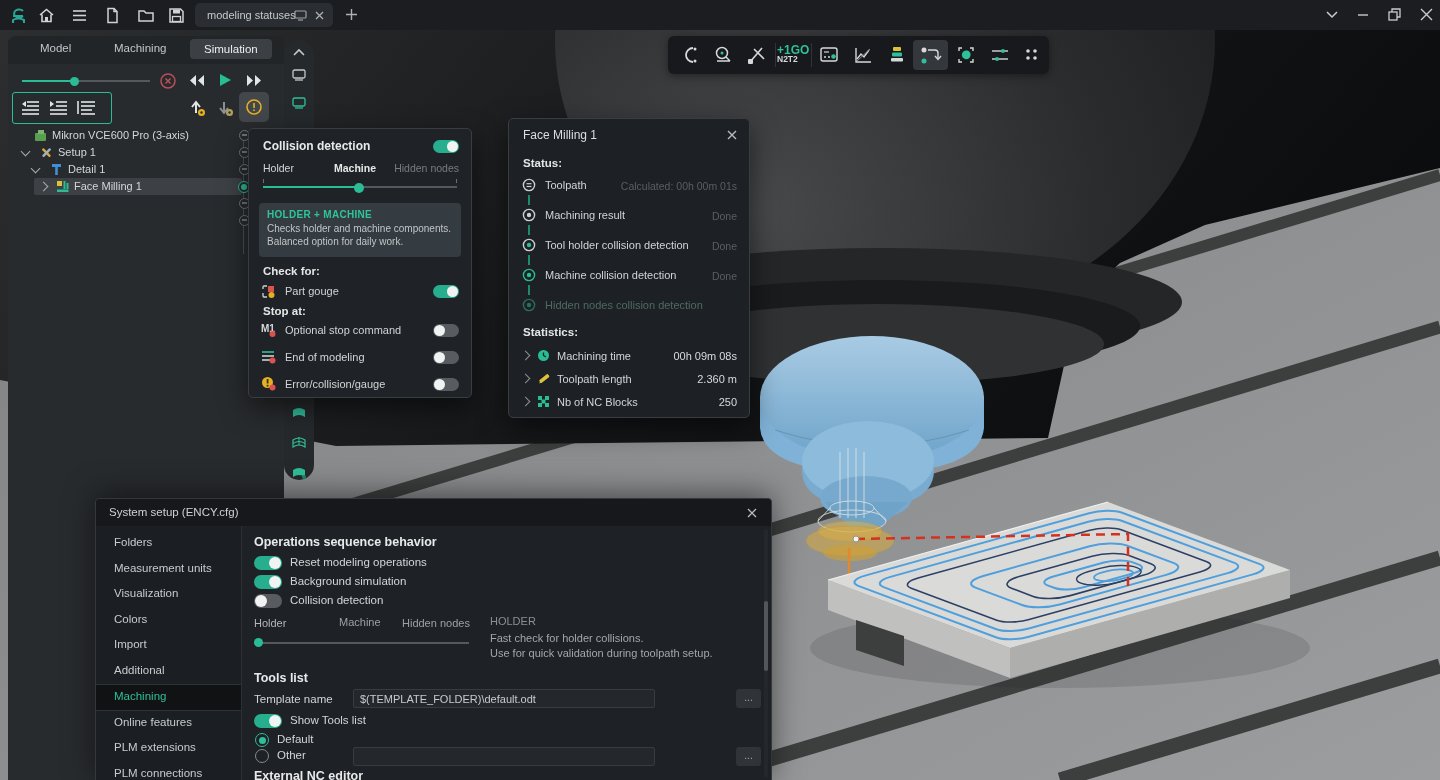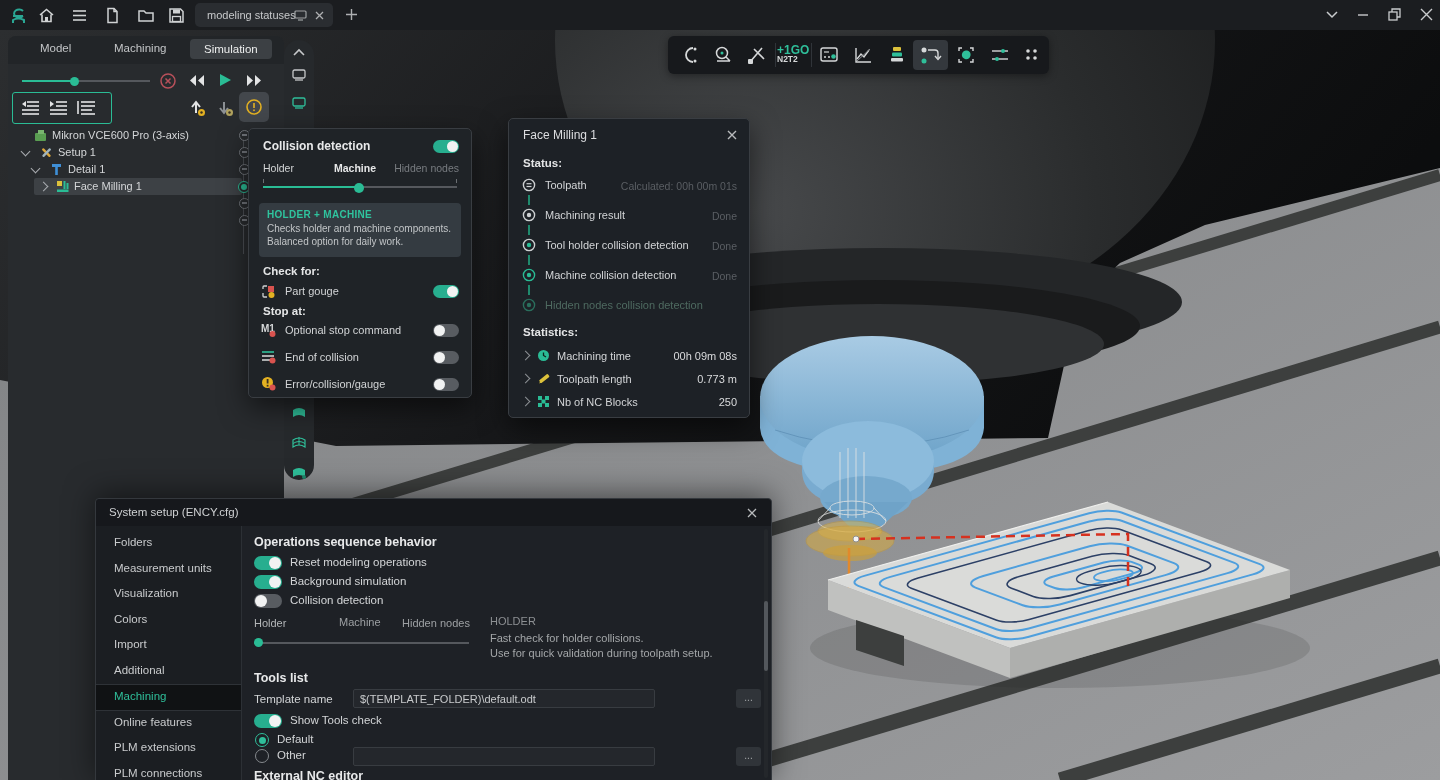--- a/index.html
+++ b/index.html
@@ -298,21 +298,21 @@
       <span class="abs pp-lbl" style="left:36px;top:4px">Optional stop command</span>
       <div class="abs tgl" style="right:12px;top:4px"></div>
     </div>
     <div class="abs" style="left:0;top:218px;right:0;height:20px">
       <svg class="abs" style="left:12px;top:2px" width="15" height="15">
           <line x1="1" y1="3" x2="13" y2="3" stroke="#2fbf9a" stroke-width="1.6"></line>
           <line x1="1" y1="7" x2="13" y2="7" stroke="#cfd1d3" stroke-width="1.6"></line>
           <line x1="1" y1="11" x2="9" y2="11" stroke="#cfd1d3" stroke-width="1.6"></line>
           <circle cx="11.5" cy="11.5" r="3" fill="#d9534f"></circle>
         </svg>
-      <span class="abs pp-lbl" style="left:36px;top:4px">End of collision</span>
+      <span class="abs pp-lbl" style="left:36px;top:4px">End of modeling</span>
       <div class="abs tgl" style="right:12px;top:4px"></div>
     </div>
     <div class="abs" style="left:0;top:245px;right:0;height:20px">
       <svg class="abs" style="left:12px;top:2px" width="15" height="15">
           <circle cx="6.5" cy="6.5" r="5.5" fill="#e3b122"></circle>
           <rect x="5.7" y="3" width="1.8" height="4.5" fill="#3a3020"></rect>
           <rect x="5.7" y="8.8" width="1.8" height="1.8" fill="#3a3020"></rect>
           <circle cx="11.5" cy="11.5" r="3" fill="#d9534f"></circle>
         </svg>
       <span class="abs pp-lbl" style="left:36px;top:4px">Error/collision/gauge</span>
@@ -387,21 +387,21 @@
       <span class="abs pp-lbl" style="left:48px;top:3px">Machining time</span>
       <span class="abs" style="right:12px;top:3px;font-size:11px;color:#d9dadc">00h 09m 08s</span>
     </div>
     <div class="abs" style="left:0;top:251px;right:0;height:18px">
       <div class="abs chev right" style="left:13px;top:5px;border-color:#8c9094"></div>
       <svg class="abs" style="left:28px;top:2px" width="13" height="13">
           <rect x="2" y="5" width="11" height="3.6" rx="1" transform="rotate(-38 7 7)" fill="#dcc13b"></rect>
           <path d="M2.2,11.5 L4.5,10.5 L3.2,9.2 Z" fill="#dcc13b"></path>
         </svg>
       <span class="abs pp-lbl" style="left:48px;top:3px">Toolpath length</span>
-      <span class="abs" style="right:12px;top:3px;font-size:11px;color:#d9dadc">0.773 m</span>
+      <span class="abs" style="right:12px;top:3px;font-size:11px;color:#d9dadc">2.360 m</span>
     </div>
     <div class="abs" style="left:0;top:274px;right:0;height:18px">
       <div class="abs chev right" style="left:13px;top:5px;border-color:#8c9094"></div>
       <svg class="abs" style="left:28px;top:2px" width="13" height="13">
           <rect x="1" y="1" width="4" height="4" fill="#2abc95"></rect>
           <rect x="8" y="1" width="4" height="4" fill="#2abc95"></rect>
           <rect x="4.5" y="4.5" width="4" height="4" fill="#2abc95"></rect>
           <rect x="1" y="8" width="4" height="4" fill="#2abc95"></rect>
           <rect x="8" y="8" width="4" height="4" fill="#2abc95"></rect>
         </svg>
@@ -582,21 +582,21 @@
     <div class="abs" style="left:158px;top:143px;width:215px;height:1.5px;background:#55585d"></div>
     <div class="abs knob" style="left:158px;top:139px"></div>
     <span class="abs sd-dim" style="left:394px;top:116px">HOLDER</span>
     <span class="abs" style="left:394px;top:133px;font-size:11px;color:#a4a7a9;white-space:nowrap">Fast check for holder collisions.</span>
     <span class="abs" style="left:394px;top:148px;font-size:11px;color:#a4a7a9;white-space:nowrap">Use for quick validation during toolpath setup.</span>
     <div class="abs sd-h" style="left:158px;top:172px">Tools list</div>
     <span class="abs sd-lbl" style="left:158px;top:194px">Template name</span>
     <input class="sd-input" style="left: 257px; top: 190px; width: 302px;" readonly="" value="$(TEMPLATE_FOLDER)\default.odt">
     <div class="browse" style="left:640px;top:190px">...</div>
     <div class="abs tgl lg on" style="left:158px;top:215px"></div>
-    <span class="abs sd-lbl" style="left:194px;top:215px">Show Tools check</span>
+    <span class="abs sd-lbl" style="left:194px;top:215px">Show Tools list</span>
     <div class="abs radio sel" style="left:159px;top:234px"></div>
     <span class="abs sd-lbl" style="left:181px;top:234px">Default</span>
     <div class="abs radio" style="left:159px;top:250px"></div>
     <span class="abs sd-lbl" style="left:181px;top:250px">Other</span>
     <input class="sd-input" style="left: 257px; top: 248px; width: 302px;" value="" readonly="">
     <div class="browse" style="left:640px;top:248px">...</div>
     <div class="abs sd-h" style="left:158px;top:270px">External NC editor</div>
     <div class="abs" style="right:3px;top:30px;bottom:3px;width:4px;background:#24272b;border-radius:2px">
       <div class="abs" style="left:0;top:72px;width:4px;height:70px;background:#53575c;border-radius:2px"></div>
     </div>

